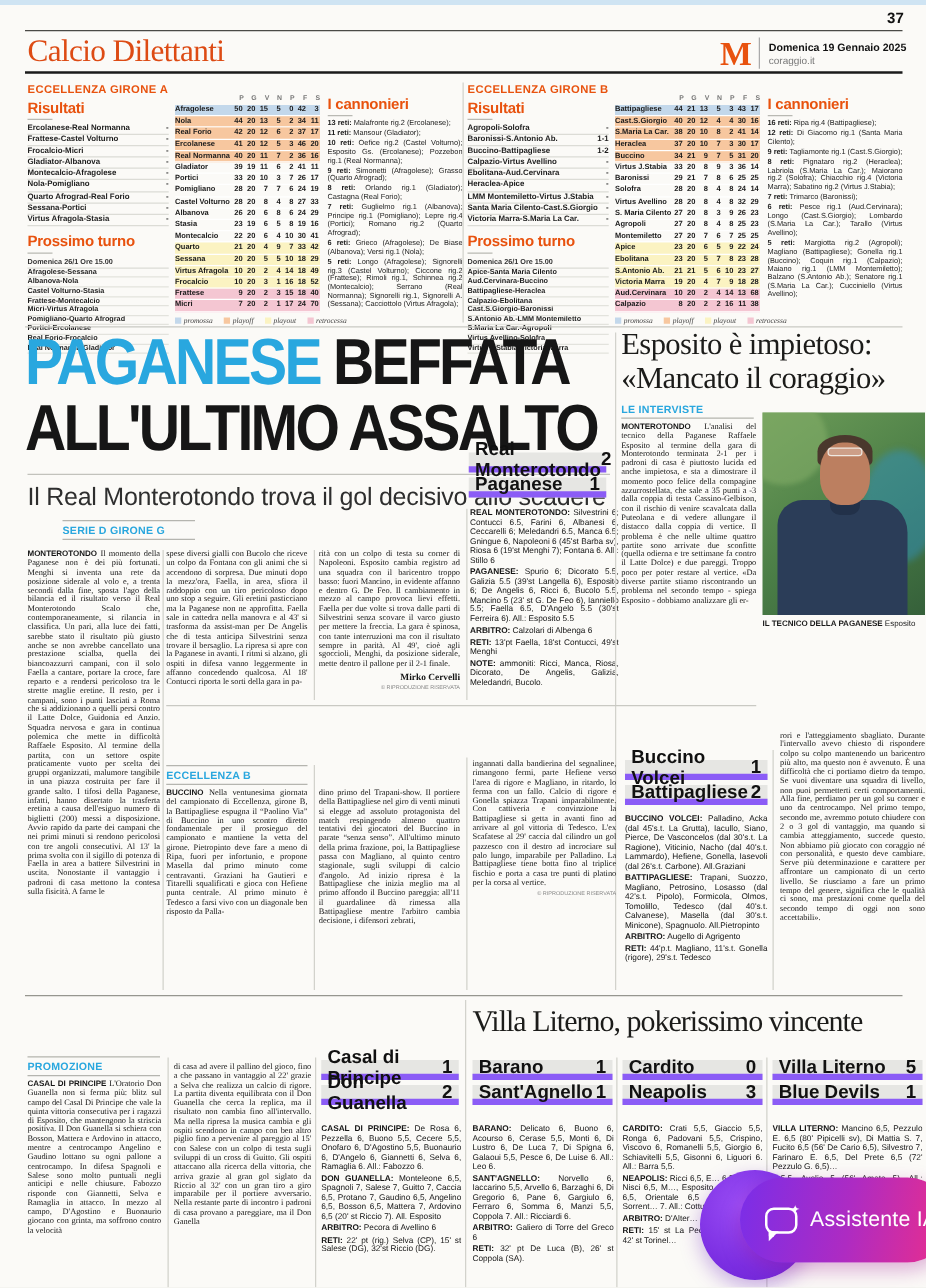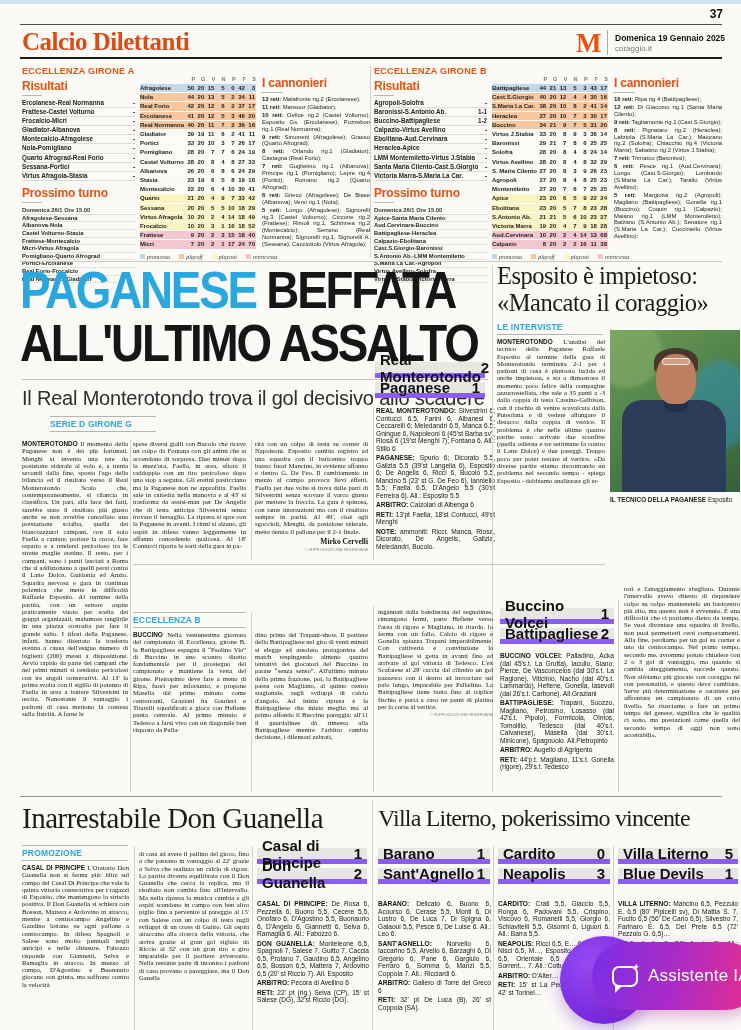--- a/index.html
+++ b/index.html
@@ -4,21 +4,21 @@
 <style>
   * { margin:0; padding:0; box-sizing:border-box; }
   body { width:741px; height:1030px; font-family:"Liberation Sans",sans-serif; background:#e9e9e6; }
   #page { position:relative; width:741px; height:1030px; background:#fbfaf7; overflow:hidden; }
   .top-strip { position:absolute; left:0; top:0; width:741px; height:4px; background:#cfe4f3; }
 
   
   .page-number { position:absolute; right:18px; top:7px; font-weight:700; font-size:12px; color:#111; }
   .hrule { position:absolute; height:1px; background:#c9c9c3; }
   .vrule { position:absolute; width:1px; background:#d2d2cc; }
-  .section-title { position:absolute; left:22px; top:28px; font-family:"Liberation Serif",serif; font-weight:700; font-size:25px; letter-spacing:-0.5px; color:#dd4b14; }
+  .section-title { position:absolute; left:22px; top:28px; font-family:"Liberation Serif",serif; font-weight:400; font-size:25px; letter-spacing:-0.5px; color:#dd4b14; }
   .masthead { position:absolute; left:576px; top:28px; font-family:"Liberation Serif",serif; font-weight:700; font-size:27px; color:#e8520e; }
   .edition-date { position:absolute; left:615px; top:33px; font-weight:700; font-size:8.5px; color:#111; }
   .site-name { position:absolute; left:615px; top:44px; font-size:8px; color:#777; }
 
   
   .league-panel { position:absolute; top:66px; width:348px; height:196px; }
   .panel-title { position:absolute; left:0; top:0; font-weight:700; font-size:9px; letter-spacing:.3px; color:#e8520e; }
   .res-block { position:absolute; left:0; top:13px; width:113px; }
   .col-heading { font-weight:700; font-size:12px; color:#e8520e; letter-spacing:-0.2px; }
   .mini-rule { width:20px; height:1px; background:#b9b9b3; margin:2px 0 3px; }
@@ -846,21 +846,20 @@
     </div>
   <div class="tabellino" style="left:500px;top:652px;width:114px;height:140px;">
 
   <p class="tab-p"><b>BUCCINO VOLCEI:</b><span> Palladino, Acka (dal 45's.t. La Grutta), Iacullo, Siano, Pierce, De Vasconcelos (dal 30's.t. La Ragione), Viticinio, Nacho (dal 40's.t. Lammardo), Hefiene, Gonella, Iasevoli (dal 26's.t. Carbone). All.Graziani</span></p>
       <p class="tab-p"><b>BATTIPAGLIESE:</b><span> Trapani, Suozzo, Magliano, Petrosino, Losasso (dal 42's.t. Pipolo), Formicola, Olmos, Tomolillo, Tedesco (dal 40's.t. Calvanese), Masella (dal 30's.t. Minicone), Spagnuolo. All.Pietropinto</span></p>
       <p class="tab-p"><b>ARBITRO:</b><span> Augello di Agrigento</span></p>
       <p class="tab-p"><b>RETI:</b><span> 44'p.t. Magliano, 11's.t. Gonella (rigore), 29's.t. Tedesco</span></p>
     </div>
 
   <div class="hrule" style="left:20px;top:796px;width:702px;background:#96968f;"></div>
-  <div class="serif-hl" style="left:22px;top:802px;font-size:29px;width:346px;">Inarrestabile Don Guanella</div>
   <div class="vrule" style="left:372px;top:800px;height:230px;"></div>
   <div class="serif-hl" style="left:378px;top:805px;font-size:24px;width:362px;letter-spacing:-0.8px;">Villa Literno, pokerissimo vincente</div>
 
   <div class="kicker" style="left:22px;top:845px;width:106px;">PROMOZIONE</div>
   <div class="body-col" style="left:22px;top:864px;width:107px;height:166px;">
     <span class="lead">CASAL DI PRINCIPE</span><span> L'Oratorio Don Guanella non si ferma più: blitz sul campo del Casal Di Principe che vale la quinta vittoria consecutiva per i ragazzi di Esposito, che mantengono la striscia positiva. Il Don Guanella si schiera con Bosson, Mattera e Ardovino in attacco, mentre a centrocampo Angelino e Gaudino lottano su ogni pallone a centrocampo. In difesa Spagnoli e Salese sono molto puntuali negli anticipi e nelle chiusure. Fabozzo risponde con Giannetti, Selva e Ramaglia in attacco. In mezzo al campo, D'Agostino e Buonaurio giocano con grinta, ma soffrono contro la velocità</span>
   </div>
   <div class="vrule" style="left:134px;top:846px;height:184px;"></div>
   <div class="body-col" style="left:139px;top:850px;width:110px;height:180px;">
     <span>di casa ad avere il pallino del gioco, fino a che passano in vantaggio al 22' grazie a Selva che realizza un calcio di rigore. La partita diventa equilibrata con il Don Guanella che cerca la replica, ma il risultato non cambia fino all'intervallo. Ma nella ripresa la musica cambia e gli ospiti scendono in campo con ben altro piglio fino a pervenire al pareggio al 15' con Salese con un colpo di testa sugli sviluppi di un cross di Guitto. Gli ospiti attaccano alla ricerca della vittoria, che arriva grazie al gran gol siglato da Riccio al 32' con un gran tiro a giro imparabile per il portiere avversario. Nella restante parte di incontro i padroni di casa provano a pareggiare, ma il Don Ganella</span>

